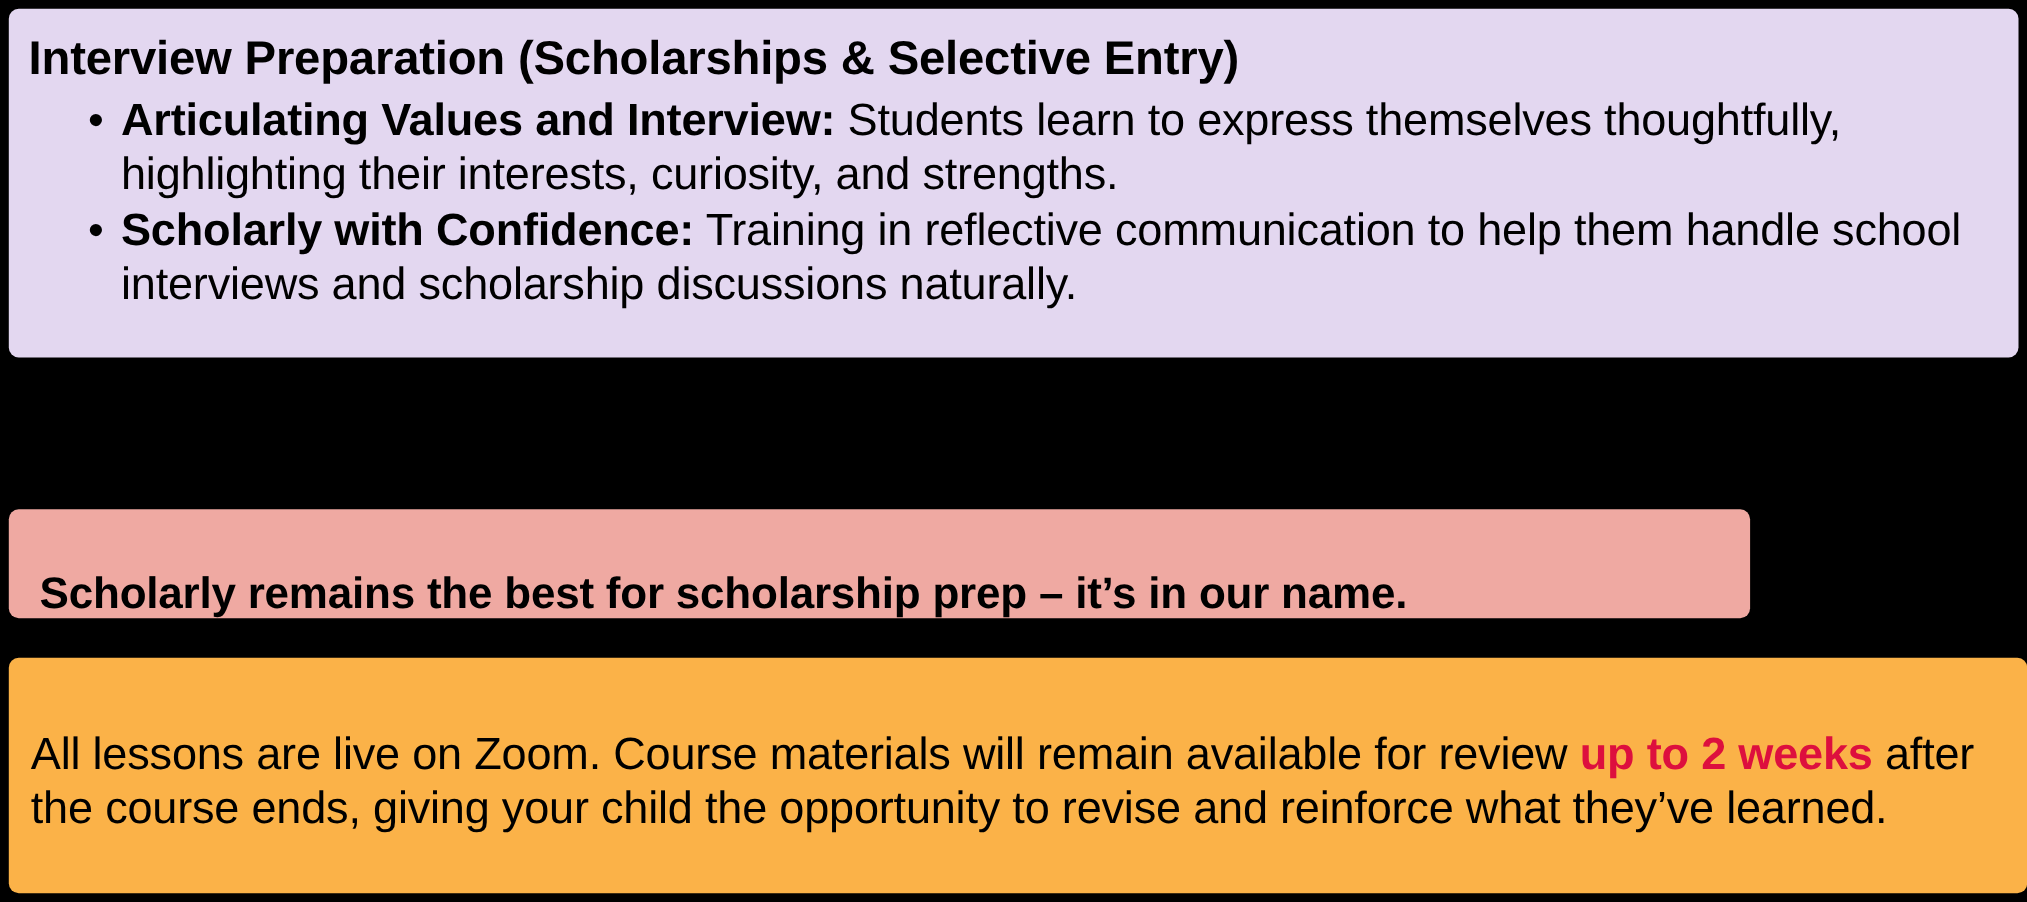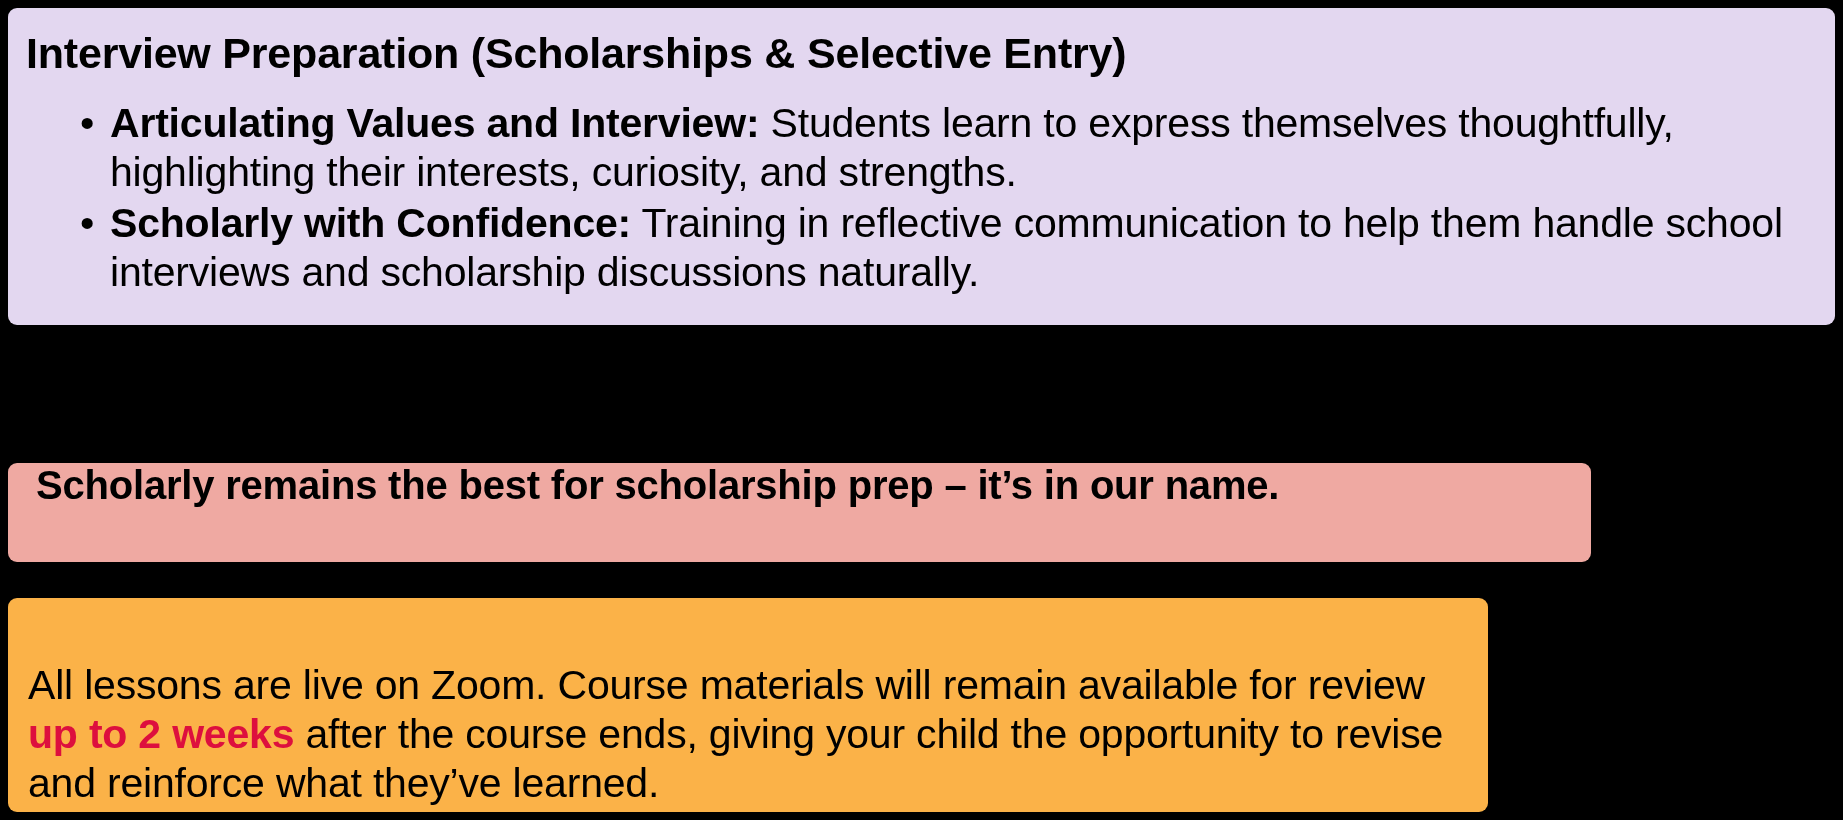--- a/index.html
+++ b/index.html
@@ -37,21 +37,21 @@
     height: 317px;
     background: #E3D7F0;
     padding: 20px 26px 14px 14px;
   }
   .feature-heading {
     font-size: 43px;
     font-weight: bold;
     line-height: 1.18;
     color: #000000;
     letter-spacing: -0.2px;
-    margin: 0 0 20px 4px;
+    margin: 0 0 6px 4px;
   }
   .feature-list {
     list-style: none;
     margin: 0;
     padding: 0;
   }
   .feature-list li {
     position: relative;
     font-size: 41px;
     line-height: 1.20;
@@ -72,36 +72,36 @@
   }
 
   
   .card-pink {
     left: 8px;
     top: 463px;
     width: 1583px;
     height: 99px;
     background: #EFA9A2;
     display: flex;
-    align-items: flex-start;
+    align-items: flex-end;
     padding-left: 28px;
   }
   .pink-text {
     font-size: 40px;
     font-weight: bold;
     color: #000000;
     letter-spacing: -0.2px;
     line-height: 1.1;
   }
 
   
   .card-orange {
     left: 8px;
     top: 598px;
-    width: 1480px;
+    width: 1835px;
     height: 214px;
     background: #FBB248;
     padding: 22px 22px 18px 20px;
   }
   .orange-text {
     font-size: 41px;
     line-height: 1.20;
     color: #000000;
     letter-spacing: -0.2px;
   }

